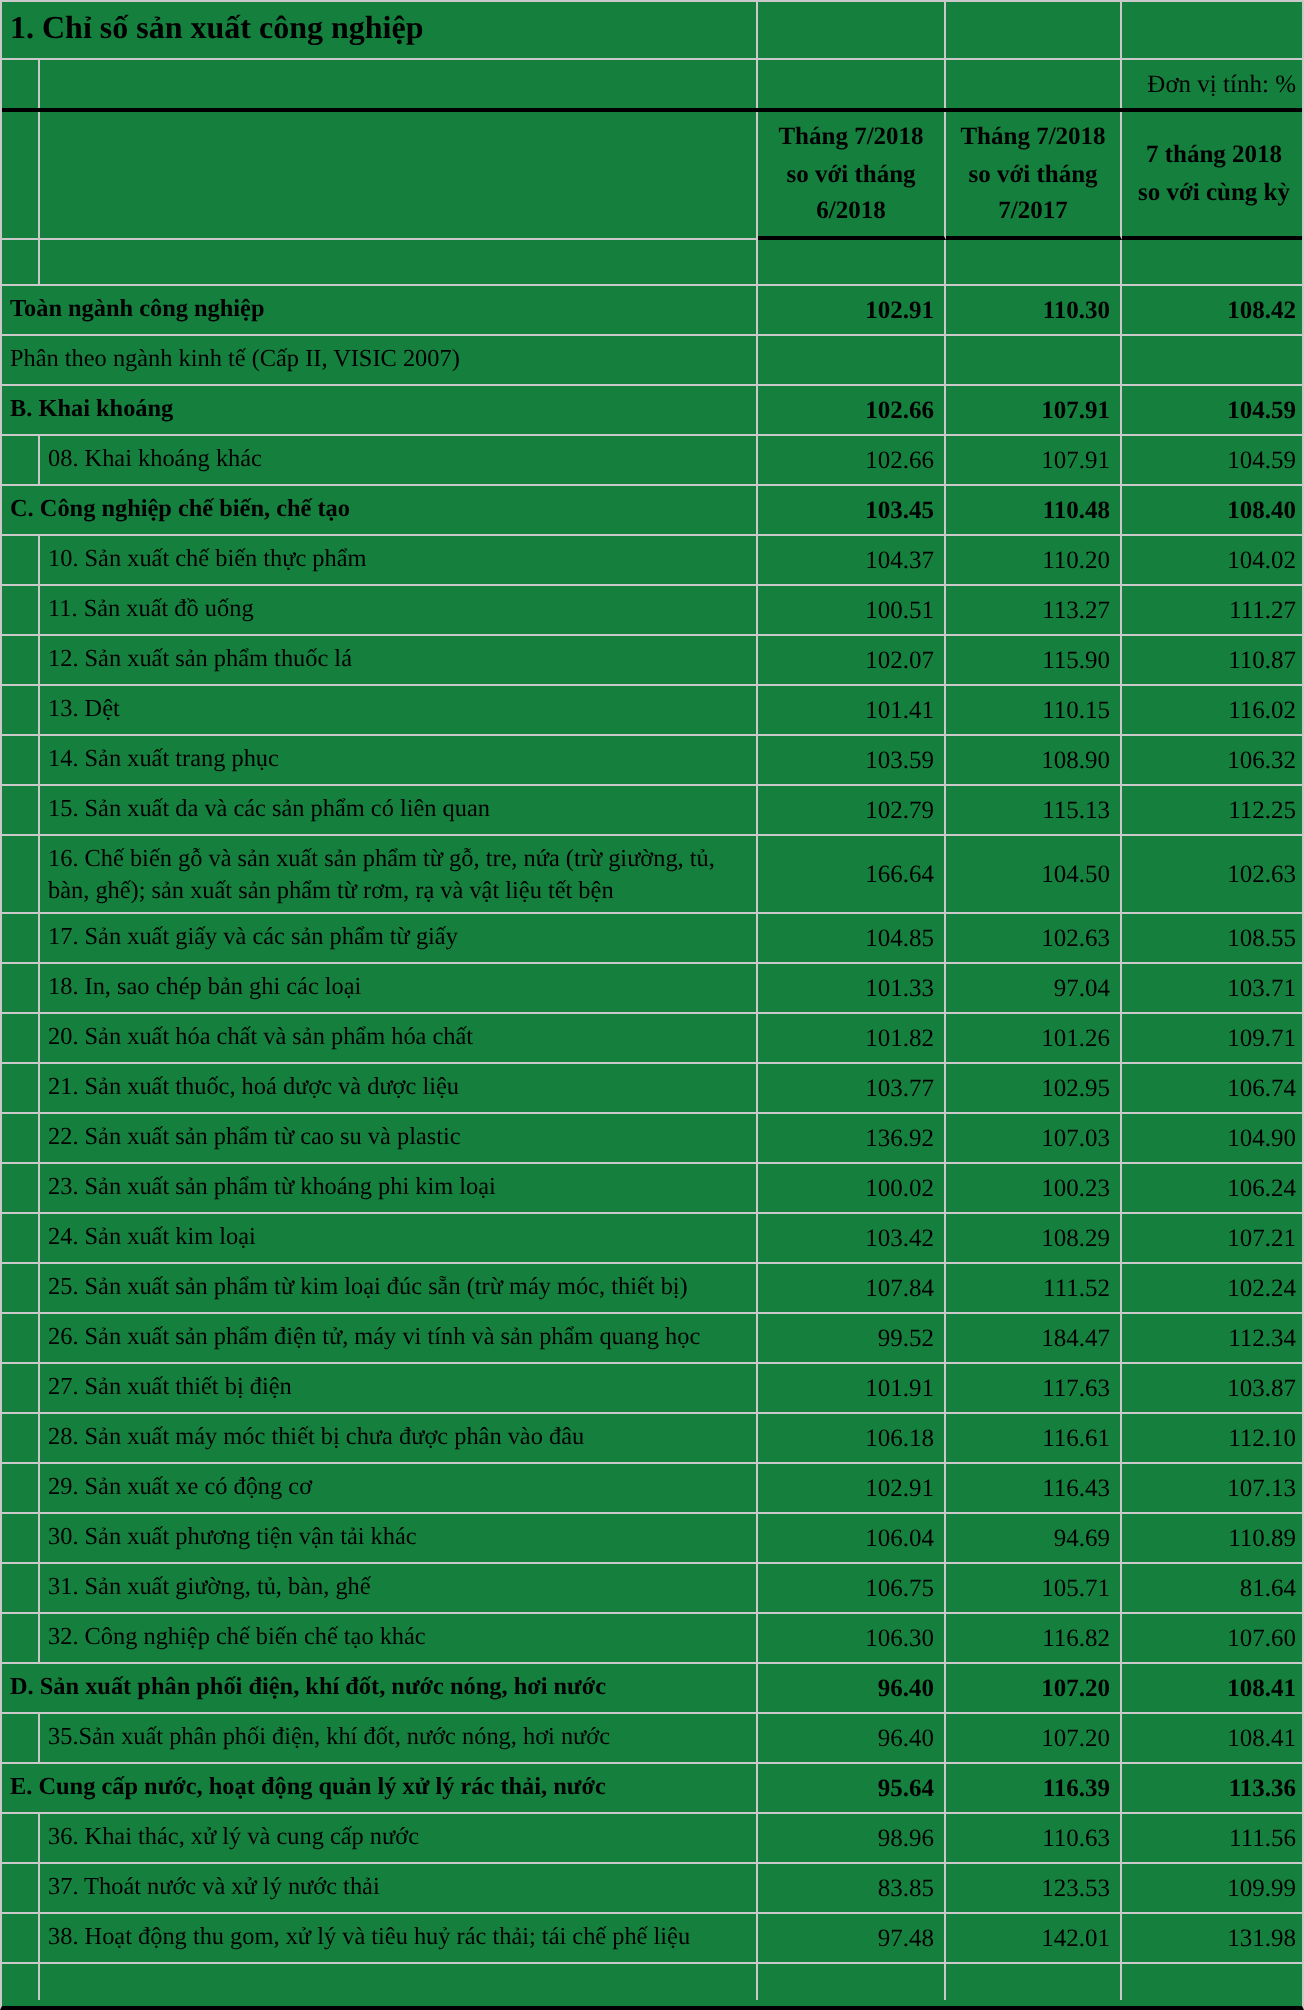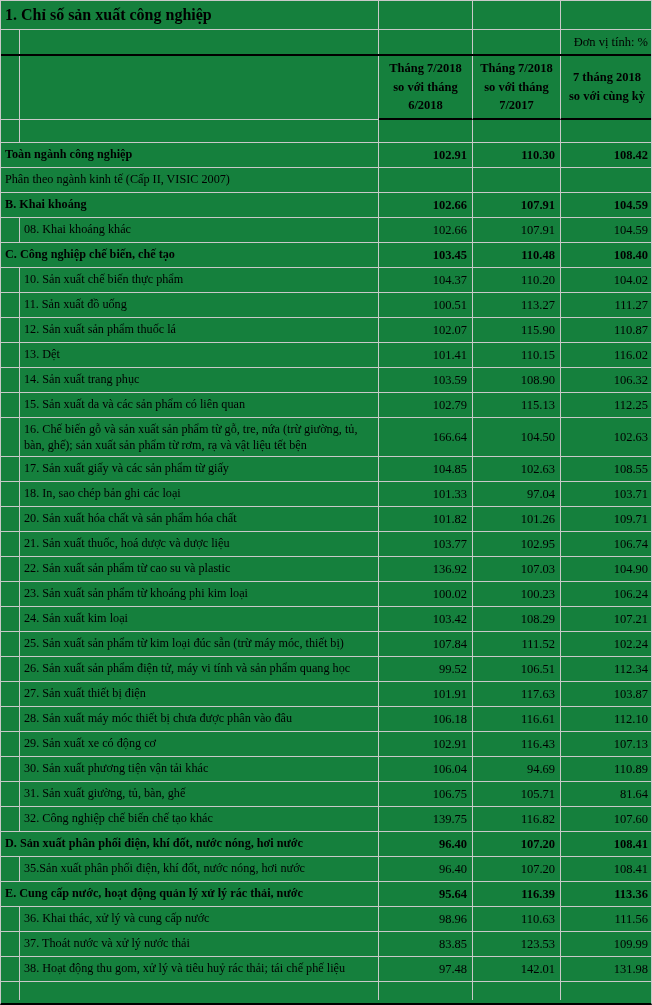--- a/index.html
+++ b/index.html
@@ -217,21 +217,21 @@
         <div class="c-ind"></div>
         <div class="c-label">25. Sản xuất sản phẩm từ kim loại đúc sẵn (trừ máy móc, thiết bị)</div>
         <div class="c-v v1">107.84</div>
         <div class="c-v v2">111.52</div>
         <div class="c-v v3">102.24</div>
       </div>
       <div class="row data-row">
         <div class="c-ind"></div>
         <div class="c-label">26. Sản xuất sản phẩm điện tử, máy vi tính và sản phẩm quang học</div>
         <div class="c-v v1">99.52</div>
-        <div class="c-v v2">106.51</div>
+        <div class="c-v v2">184.47</div>
         <div class="c-v v3">112.34</div>
       </div>
       <div class="row data-row">
         <div class="c-ind"></div>
         <div class="c-label">27. Sản xuất thiết bị điện</div>
         <div class="c-v v1">101.91</div>
         <div class="c-v v2">117.63</div>
         <div class="c-v v3">103.87</div>
       </div>
       <div class="row data-row">
@@ -258,21 +258,21 @@
       <div class="row data-row">
         <div class="c-ind"></div>
         <div class="c-label">31. Sản xuất giường, tủ, bàn, ghế</div>
         <div class="c-v v1">106.75</div>
         <div class="c-v v2">105.71</div>
         <div class="c-v v3">81.64</div>
       </div>
       <div class="row data-row">
         <div class="c-ind"></div>
         <div class="c-label">32. Công nghiệp chế biến chế tạo khác</div>
-        <div class="c-v v1">139.75</div>
+        <div class="c-v v1">106.30</div>
         <div class="c-v v2">116.82</div>
         <div class="c-v v3">107.60</div>
       </div>
       <div class="row data-row bold">
         <div class="c-label full">D. Sản xuất phân phối điện, khí đốt, nước nóng, hơi nước</div>
         <div class="c-v v1">96.40</div>
         <div class="c-v v2">107.20</div>
         <div class="c-v v3">108.41</div>
       </div>
       <div class="row data-row">

